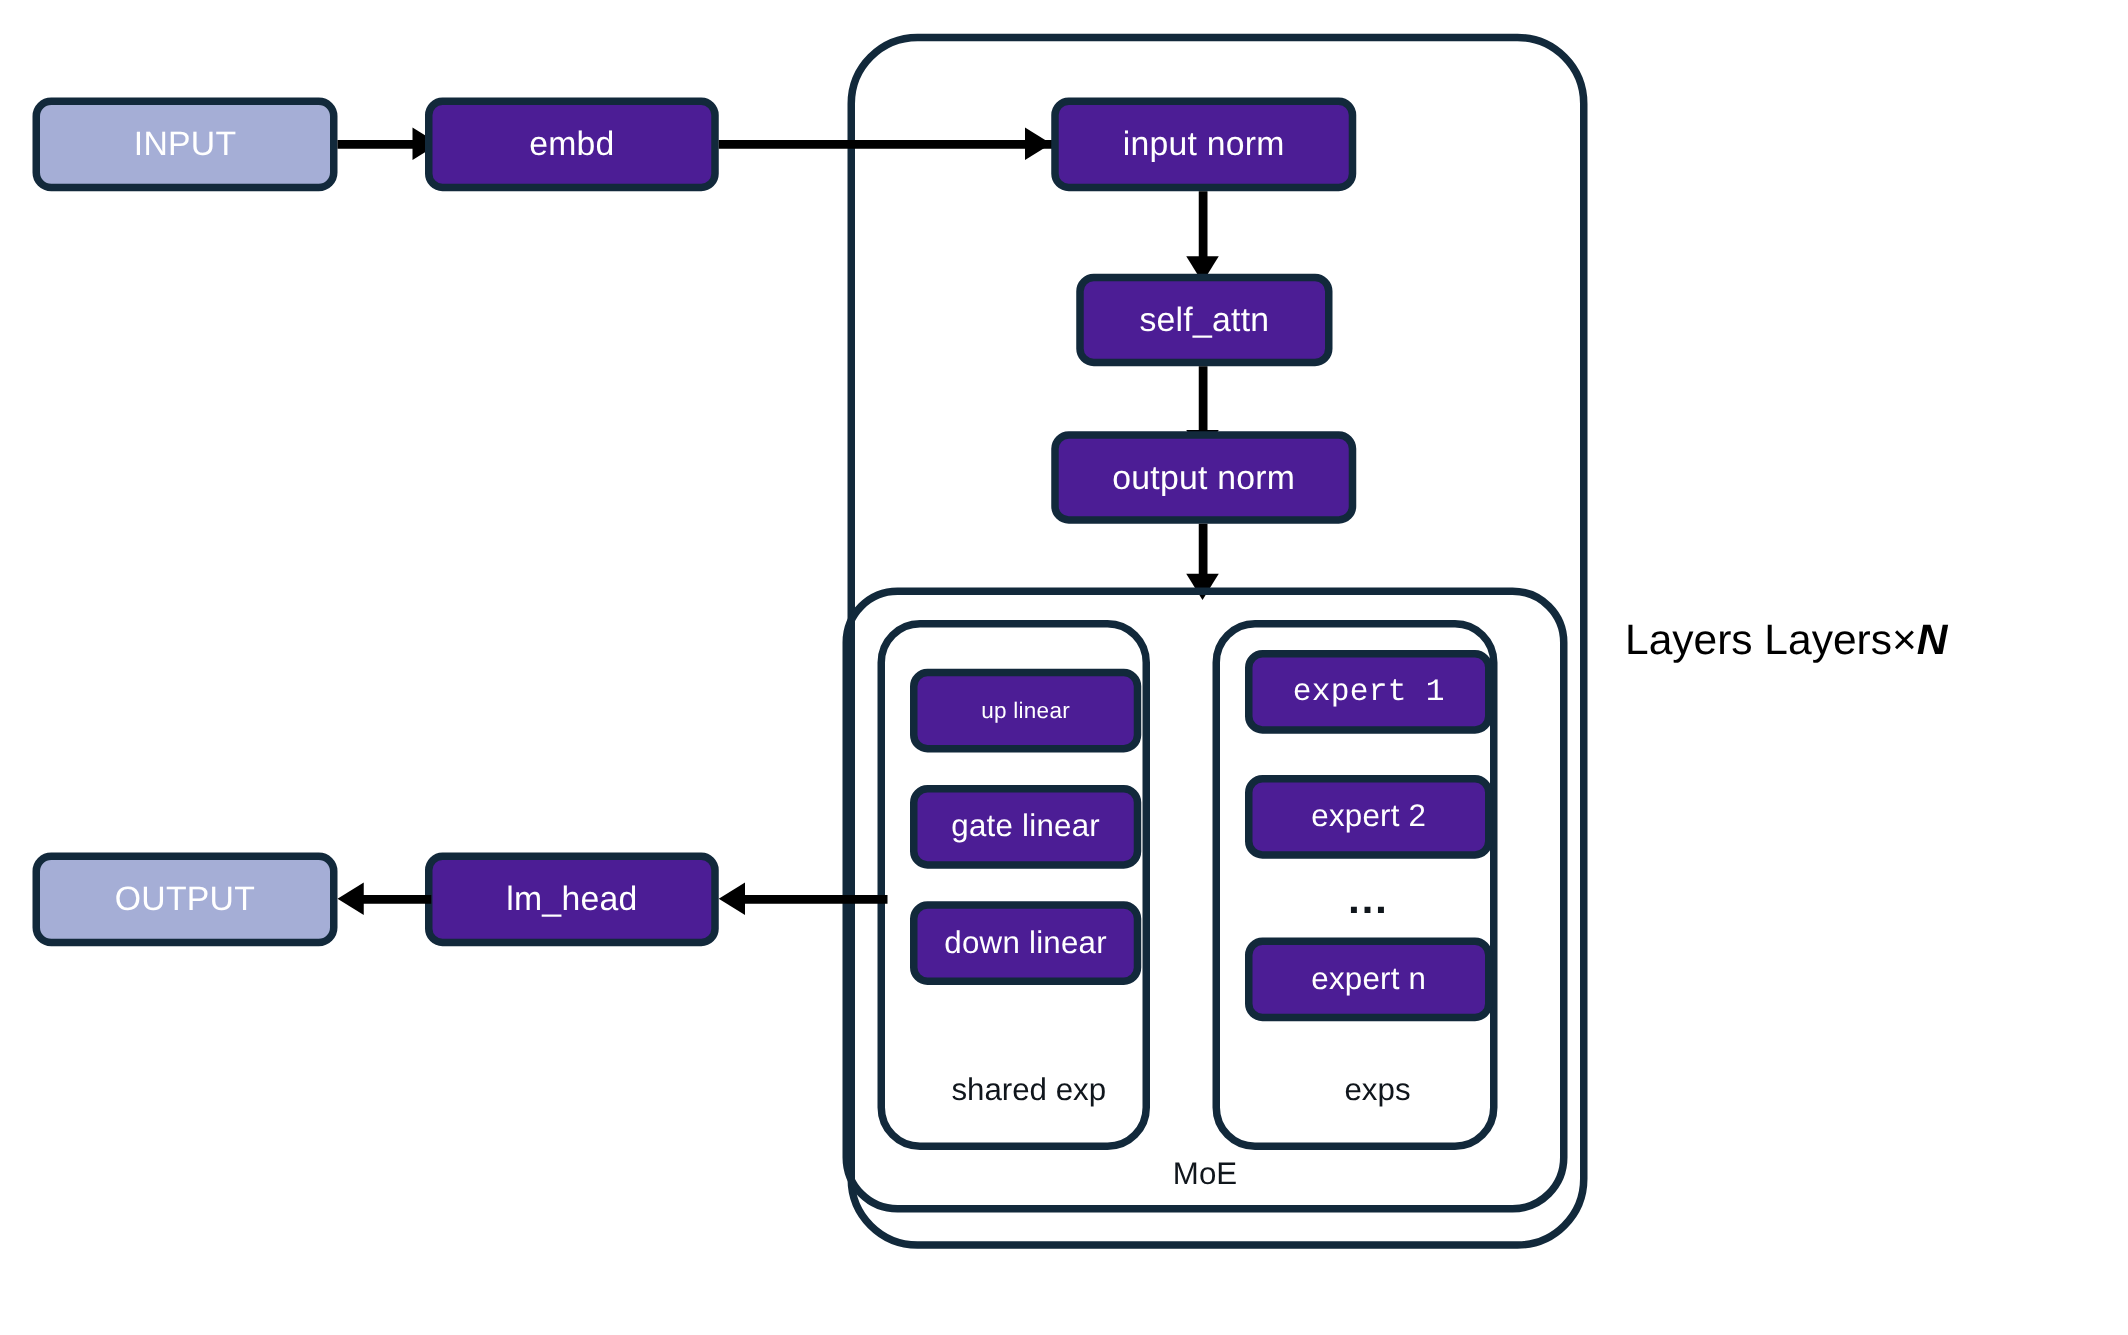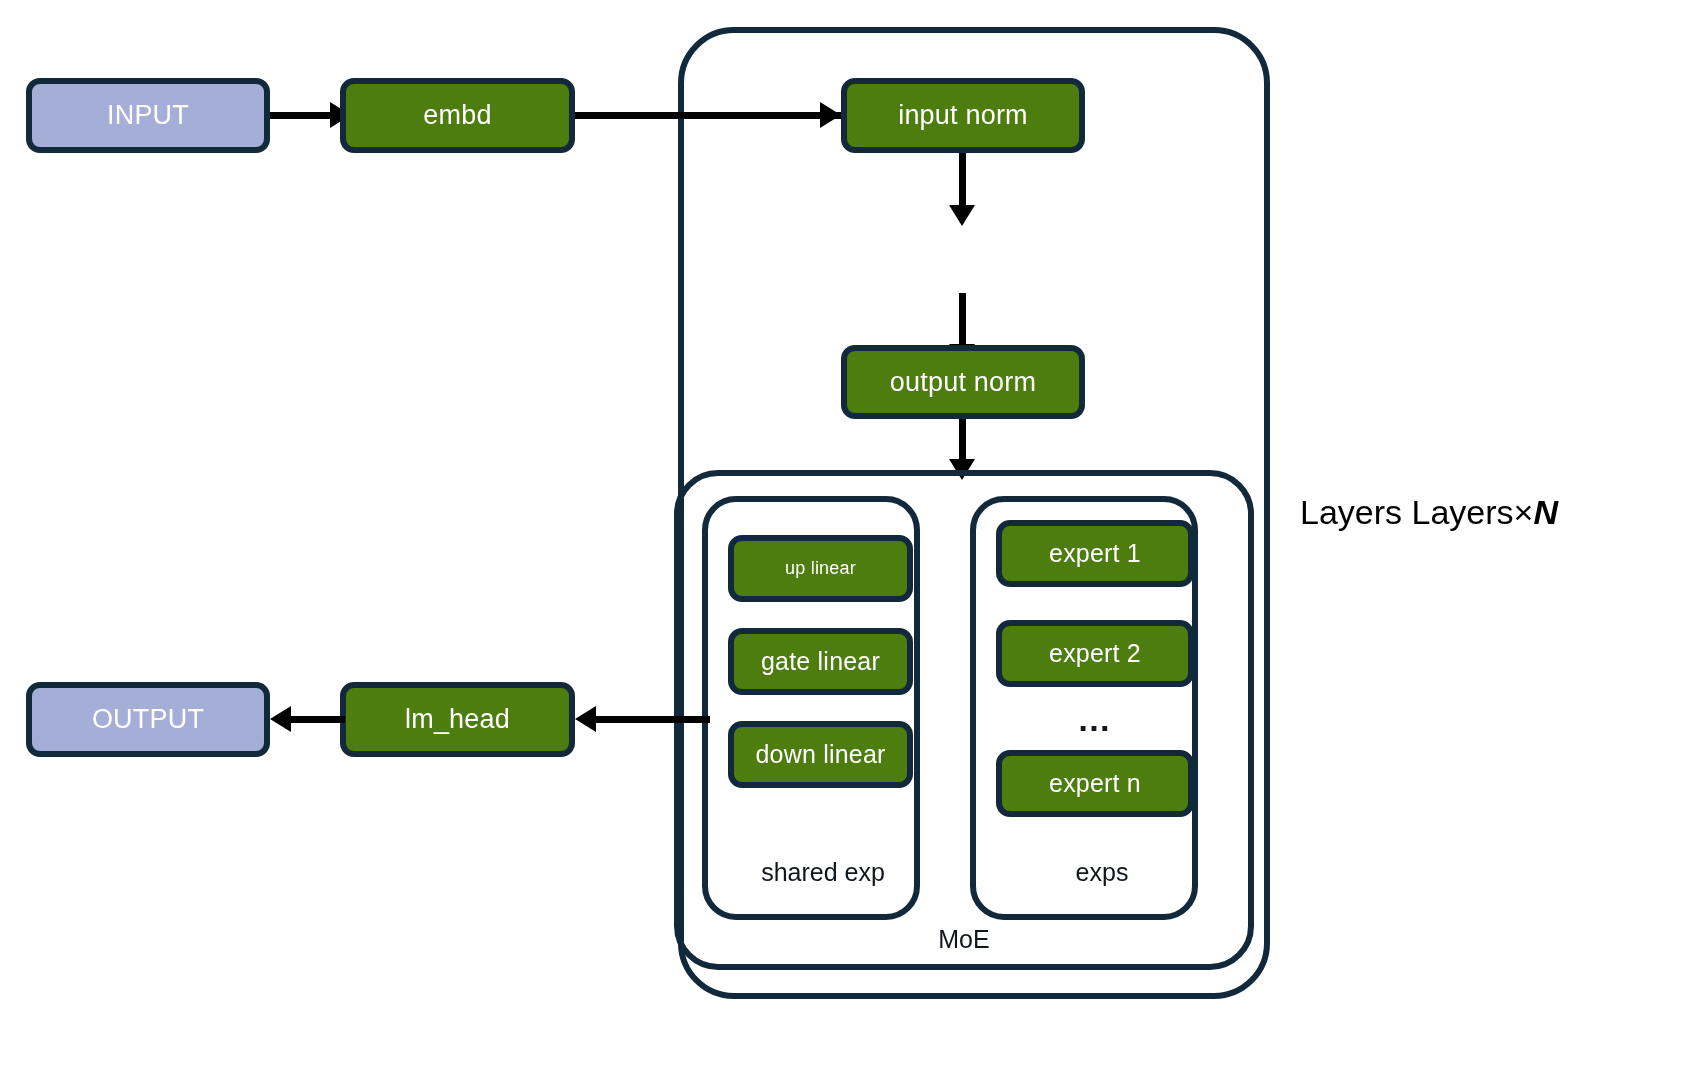--- a/index.html
+++ b/index.html
@@ -23,22 +23,22 @@
     display: flex;
     align-items: center;
     justify-content: center;
     border: 6px solid #12293B;
     border-radius: 14px;
     color: #ffffff;
     font-size: 27px;
     letter-spacing: 0.2px;
     white-space: nowrap;
   }
-  .node.blue   { background: #A5AED6; }
-  .node.salmon { background: #4d7c0f; }
+  .node.blue   { background: #A5AED6; border-radius: 15px; }
+  .node.salmon { background: #4c1d95; }
 
   
   .group {
     position: absolute;
     box-sizing: border-box;
     border: 6px solid #12293B;
     background: transparent;
   }
   .group-label {
     position: absolute;
@@ -119,20 +119,23 @@
   <div class="hline" style="left:575px; top:112px; width:270px;"></div>
   <div class="arrow-r" style="left:820px; top:102px;"></div>
 
   <div class="node salmon" style="left:841px; top:78px; width:244px; height:75px;">
     <span>input norm</span>
   </div>
 
   <div class="vline" style="left:959px; top:153px; height:62px;"></div>
   <div class="arrow-d" style="left:949px; top:205px;"></div>
 
+  <div class="node salmon" style="left:861px; top:219px; width:205px; height:74px;">
+    <span>self_attn</span>
+  </div>
 
   <div class="vline" style="left:959px; top:293px; height:60px;"></div>
   <div class="arrow-d" style="left:949px; top:344px;"></div>
 
   <div class="node salmon" style="left:841px; top:345px; width:244px; height:74px;">
     <span>output norm</span>
   </div>
 
   <div class="vline" style="left:959px; top:419px; height:52px;"></div>
   <div class="arrow-d" style="left:949px; top:459px;"></div>
@@ -149,21 +152,21 @@
   <div class="node salmon" style="left:728px; top:628px; width:185px; height:67px; font-size:25px;">
     <span>gate linear</span>
   </div>
   <div class="node salmon" style="left:728px; top:721px; width:185px; height:67px; font-size:25px;">
     <span>down linear</span>
   </div>
 
   <div class="group" style="left:970px; top:496px; width:228px; height:424px; border-radius:34px;"></div>
   <div class="group-label" style="left:970px; top:858px; width:264px;">exps</div>
 
-  <div class="node salmon" style="left:996px; top:520px; width:198px; height:67px; font-size:25px;">
+  <div class="node salmon" style="left:996px; top:520px; width:198px; height:67px; font-size:25px;font-family:Liberation Mono, monospace;">
     <span>expert 1</span>
   </div>
   <div class="node salmon" style="left:996px; top:620px; width:198px; height:67px; font-size:25px;">
     <span>expert 2</span>
   </div>
   <div class="ellipsis" style="left:996px; top:700px; width:198px;">…</div>
   <div class="node salmon" style="left:996px; top:750px; width:198px; height:67px; font-size:25px;">
     <span>expert n</span>
   </div>
 

